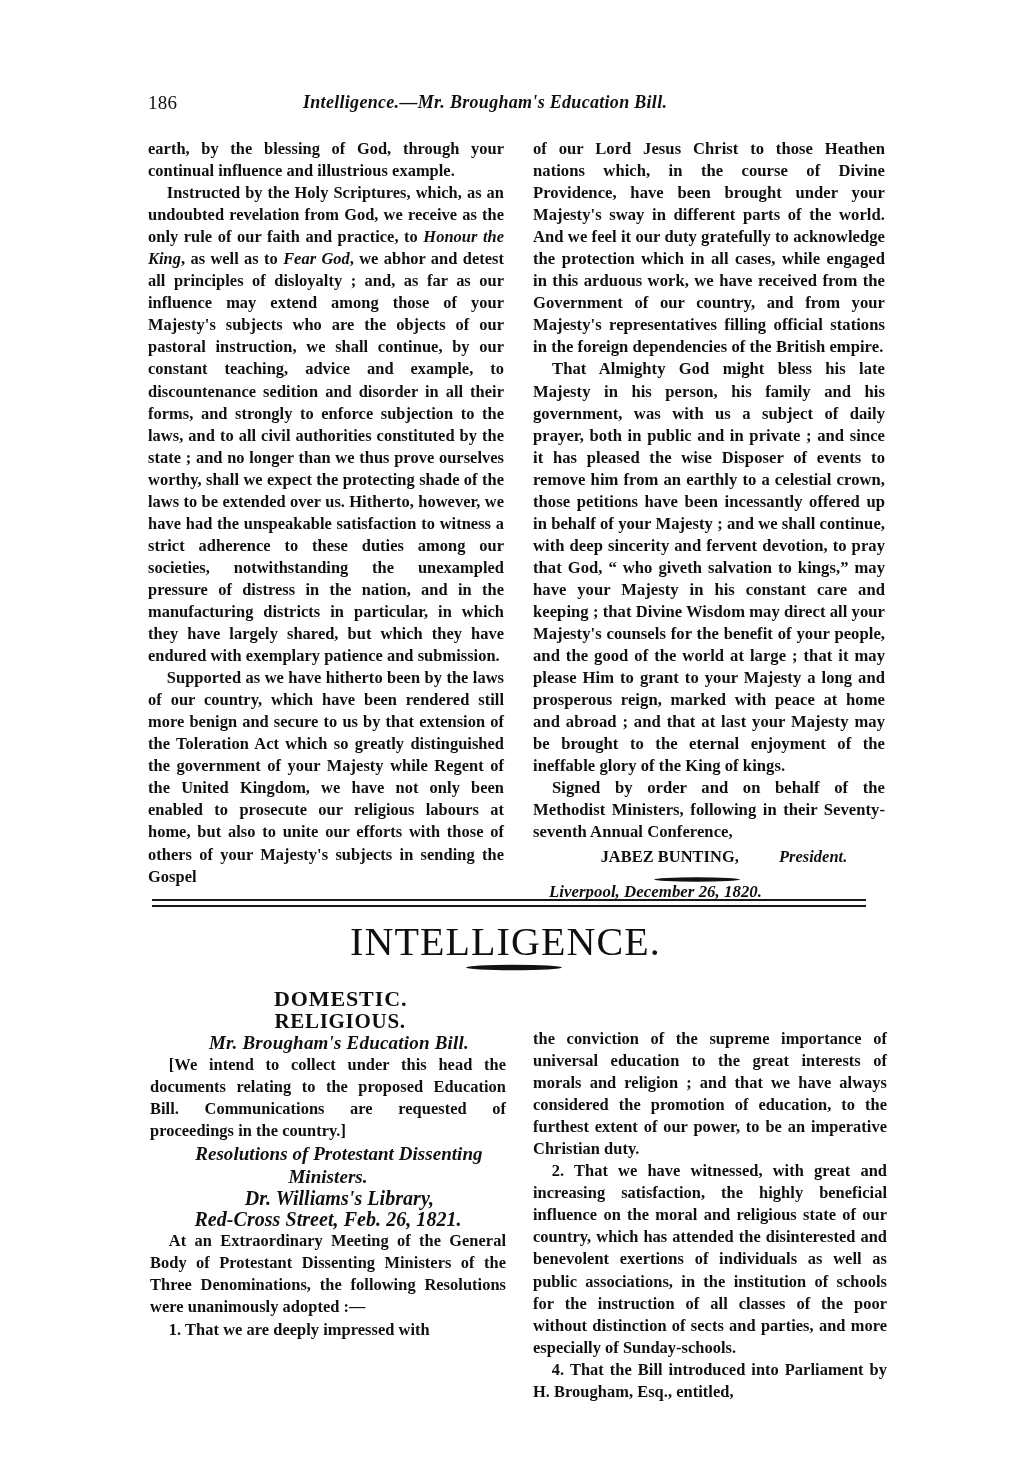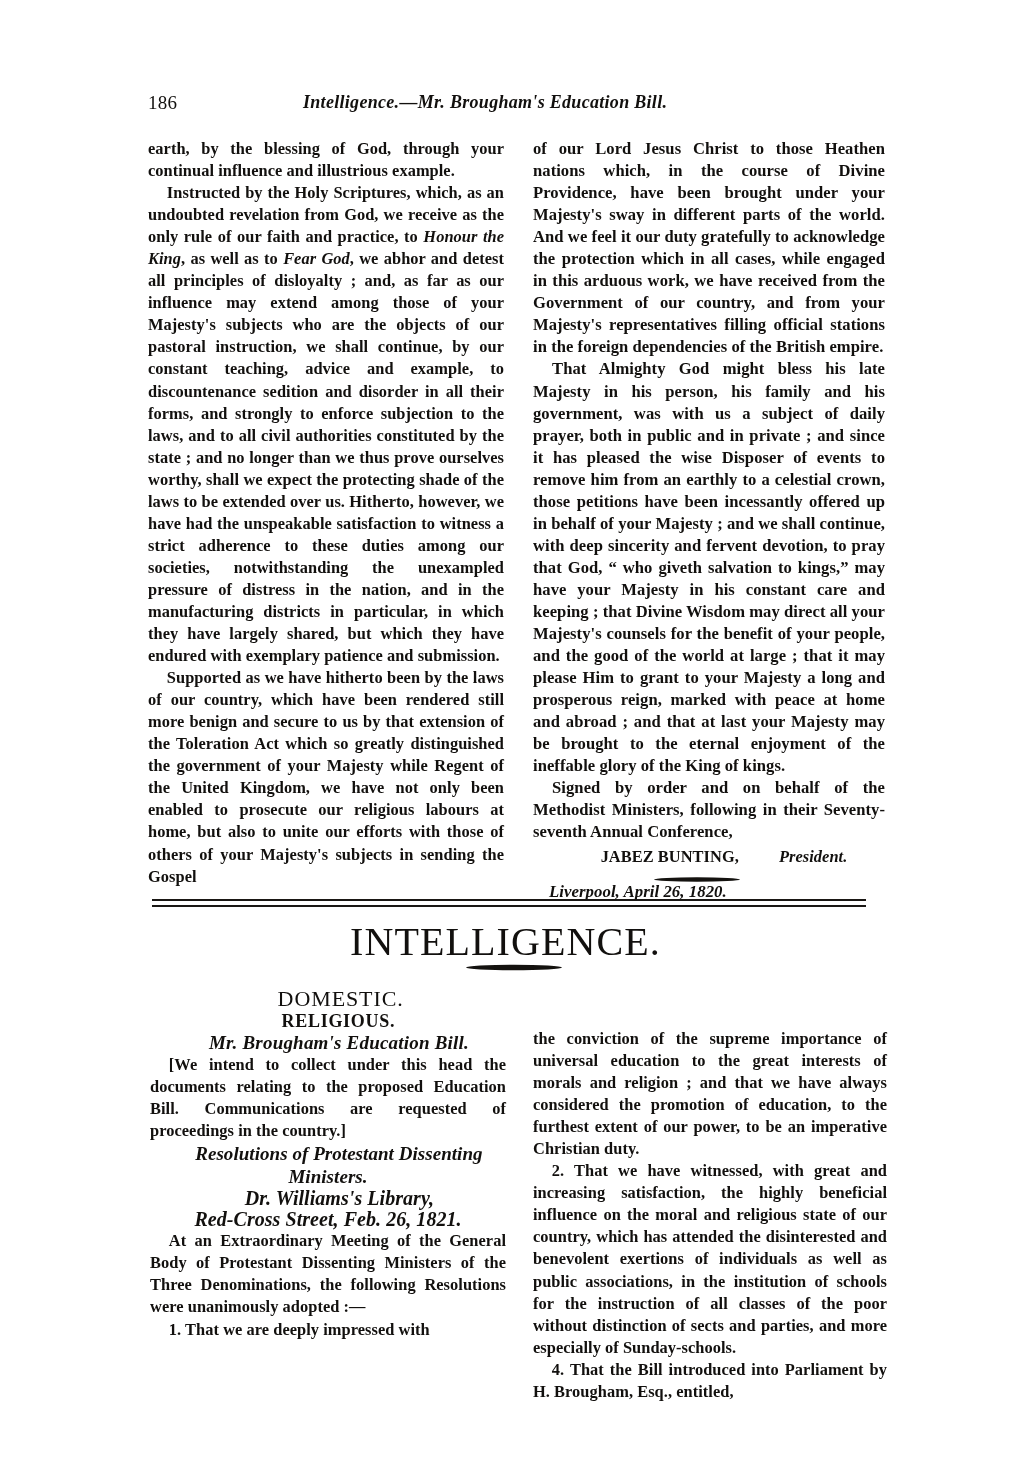--- a/index.html
+++ b/index.html
@@ -139,28 +139,28 @@
     font-family: "Liberation Serif", "DejaVu Serif", serif;
   }
 
   
   #bot-left  { left: 150px; top: 988px; width: 356px; }
   #bot-right { left: 533px; top: 1028px; width: 354px; }
 
   .head-domestic {
     text-align: center;
     font-size: 22px;
-    font-weight: normal;
+    font-weight: bold;
     letter-spacing: 0.9px;
     margin: 0 0 4px 0;
     text-indent: 0;
   }
   .head-religious {
     text-align: center;
-    font-size: 18px;
+    font-size: 21px;
     font-weight: bold;
     letter-spacing: 0.7px;
     margin: 0 0 12px 0;
     text-indent: 0;
   }
   .head-bill {
     text-align: center;
     font-size: 19px;
     font-weight: bold;
     font-style: italic;
@@ -202,21 +202,21 @@
     <p><span>Instructed by the Holy Scriptures, which, as an undoubted revelation from God, we receive as the only rule of our faith and practice, to </span><i>Honour the King</i><span>, as well as to </span><i>Fear God</i><span>, we abhor and detest all principles of disloyalty ; and, as far as our influence may extend among those of your Majesty's subjects who are the objects of our pastoral instruction, we shall continue, by our constant teaching, advice and example, to discountenance sedition and disorder in all their forms, and strongly to enforce subjection to the laws, and to all civil authorities constituted by the state ; and no longer than we thus prove ourselves worthy, shall we expect the protecting shade of the laws to be extended over us. Hitherto, however, we have had the unspeakable satisfaction to witness a strict adherence to these duties among our societies, notwithstanding the unexampled pressure of distress in the nation, and in the manufacturing districts in particular, in which they have largely shared, but which they have endured with exemplary patience and submission.</span></p>
     <p>Supported as we have hitherto been by the laws of our country, which have been rendered still more benign and secure to us by that extension of the Toleration Act which so greatly distinguished the government of your Majesty while Regent of the United Kingdom, we have not only been enabled to prosecute our religious labours at home, but also to unite our efforts with those of others of your Majesty's subjects in sending the Gospel</p>
   </div>
 
   <div class="col" id="top-right">
     <p class="noind">of our Lord Jesus Christ to those Heathen nations which, in the course of Divine Providence, have been brought under your Majesty's sway in different parts of the world. And we feel it our duty gratefully to acknowledge the protection which in all cases, while engaged in this arduous work, we have received from the Government of our country, and from your Majesty's representatives filling official stations in the foreign dependencies of the British empire.</p>
     <p>That Almighty God might bless his late Majesty in his person, his family and his government, was with us a subject of daily prayer, both in public and in private ; and since it has pleased the wise Disposer of events to remove him from an earthly to a celestial crown, those petitions have been incessantly offered up in behalf of your Majesty ; and we shall continue, with deep sincerity and fervent devotion, to pray that God, “ who giveth salvation to kings,” may have your Majesty in his constant care and keeping ; that Divine Wisdom may direct all your Majesty's counsels for the benefit of your people, and the good of the world at large ; that it may please Him to grant to your Majesty a long and prosperous reign, marked with peace at home and abroad ; and that at last your Majesty may be brought to the eternal enjoyment of the ineffable glory of the King of kings.</p>
     <p>Signed by order and on behalf of the Methodist Ministers, following in their Seventy-seventh Annual Conference,</p>
     <div class="sigblock">
       <div class="sig-name"><span>JABEZ BUNTING,</span> <i>President.</i></div>
-      <div class="place-date">Liverpool, April 26, 1820.</div>
+      <div class="place-date">Liverpool, December 26, 1820.</div>
     </div>
   </div>
 
   <div class="ornament" id="orn-sig"></div>
 
   <div class="divider">
     <span class="r1"></span>
     <span class="r2"></span>
   </div>
 

